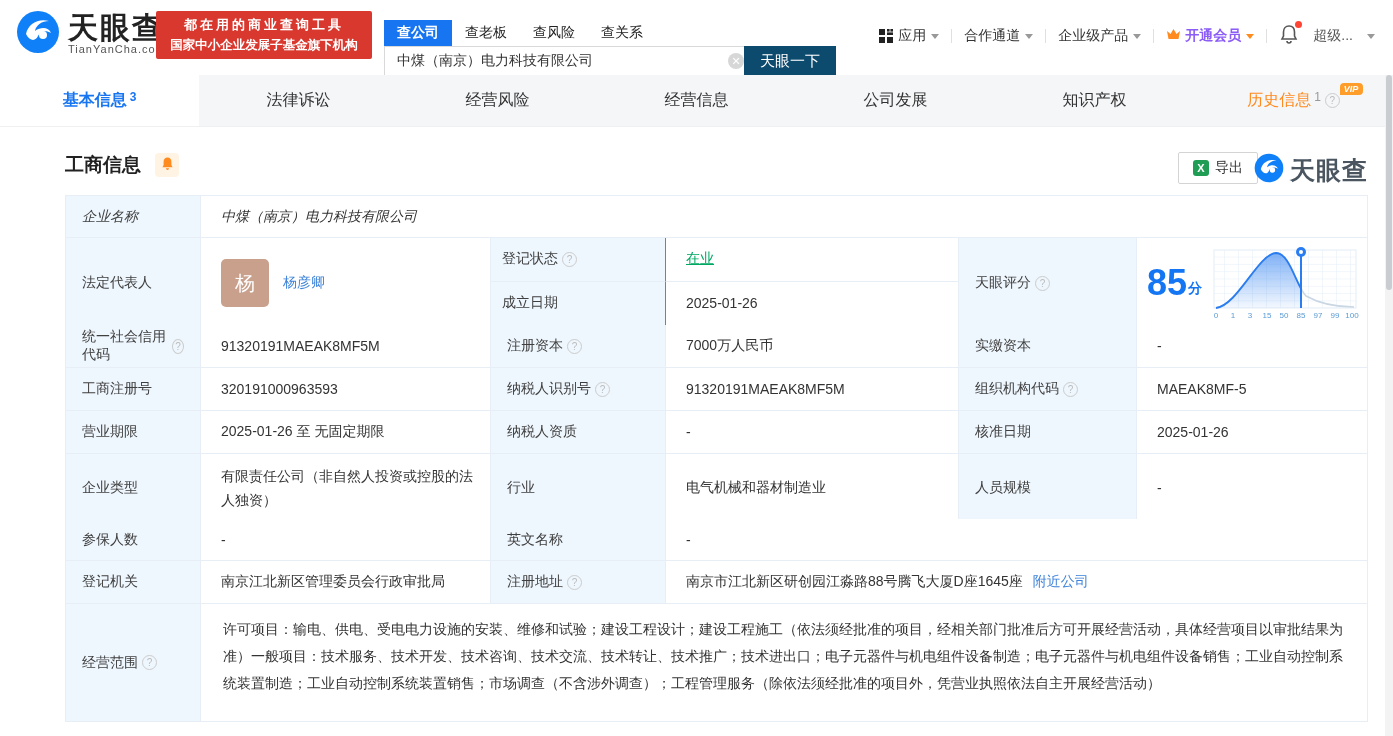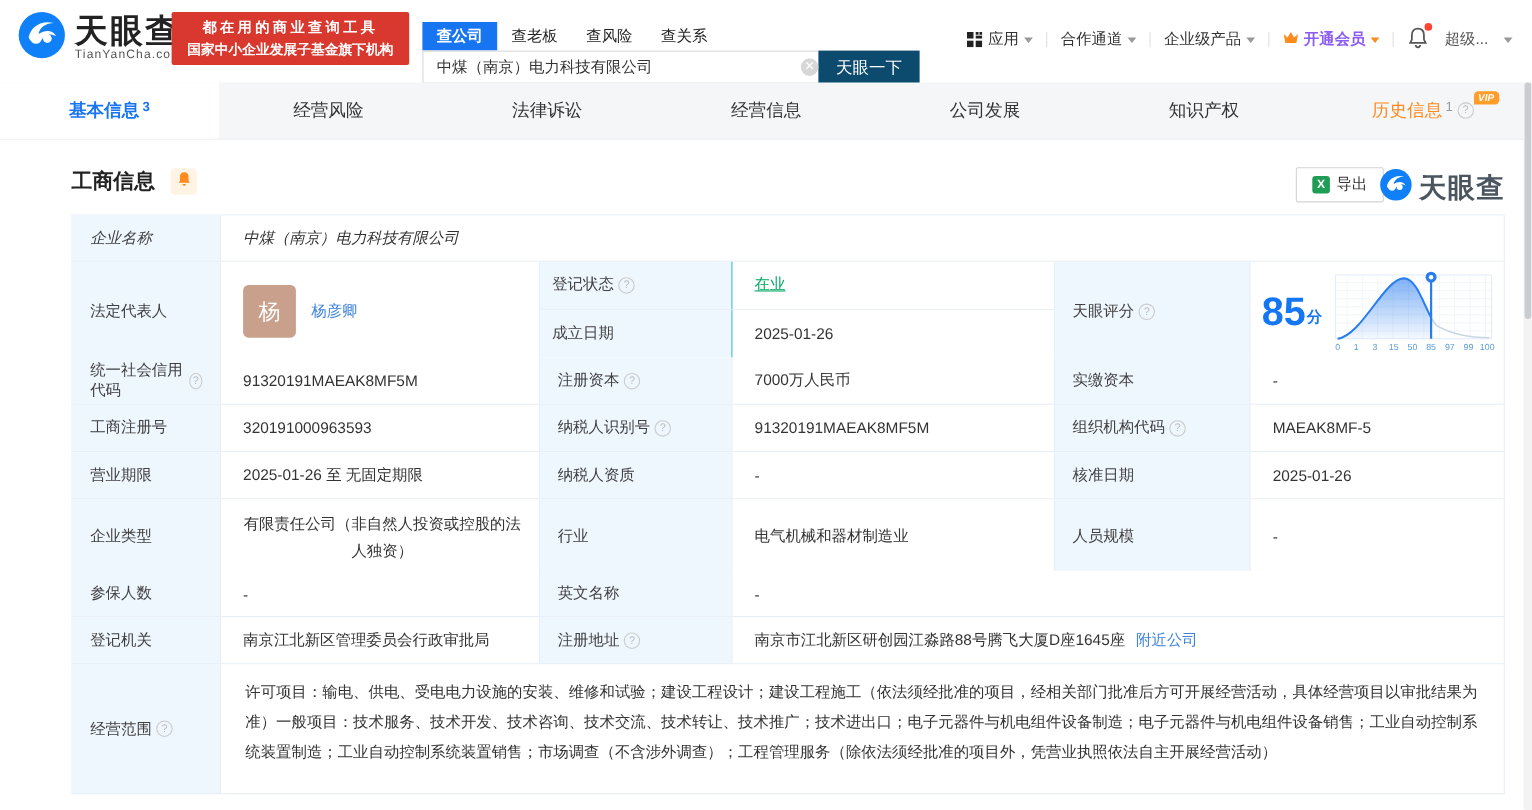--- a/index.html
+++ b/index.html
@@ -89,21 +89,21 @@
   .subrow .c2.lbl { border-right:1px solid #0ea5e9;padding-left:11px; }
   .subrow .c2.val { padding-left:20px; }
   .link { color:#3e83d9; cursor:pointer; text-decoration:none; }
   .green { color:#00a862; text-decoration:underline; cursor:pointer; }
   .avatar { width:48px; height:48px; border-radius:5px; background:#c8a08c; color:#fff; font-size:20px;
     display:flex; align-items:center; justify-content:center; margin-right:14px; flex:none; }
   .score-cell { padding:4px 6px 4px 10px; justify-content:flex-start; }
   .score-num { font-size:36px; font-weight:bold; color:#1476f2; line-height:36px; }
   .score-unit { font-size:14px; color:#1476f2; font-weight:bold; margin:12px 4px 0 1px; }
   .scope-val { line-height:27px; padding:12px 22px; align-items:flex-start; }
-  .wrap2 { line-height:24px; padding:10px 16px 10px 20px;text-align:center; }
+  .wrap2 { line-height:24px; padding:10px 16px 10px 20px; }
 
   
   .scrollbar { position:absolute; right:0; top:75px; width:8px; height:661px; background:#f3f3f3; }
   .scroll-thumb { position:absolute; top:0; left:1px; width:6px; height:215px; border-radius:3px; background:#c9ccd1; }
 </style>
 </head>
 <body>
 
 <div class="header">
   <div class="logo">
@@ -188,24 +188,24 @@
     </span>
   </div>
 </div>
 
 <div class="nav-tabs">
   <div class="nav-tab active">
     <span>基本信息</span>
     <span class="tab-count">3</span>
   </div>
   <div class="nav-tab">
+    <span>法律诉讼</span>
+  </div>
+  <div class="nav-tab">
     <span>经营风险</span>
-  </div>
-  <div class="nav-tab">
-    <span>法律诉讼</span>
   </div>
   <div class="nav-tab">
     <span>经营信息</span>
   </div>
   <div class="nav-tab">
     <span>公司发展</span>
   </div>
   <div class="nav-tab">
     <span>知识产权</span>
   </div>

